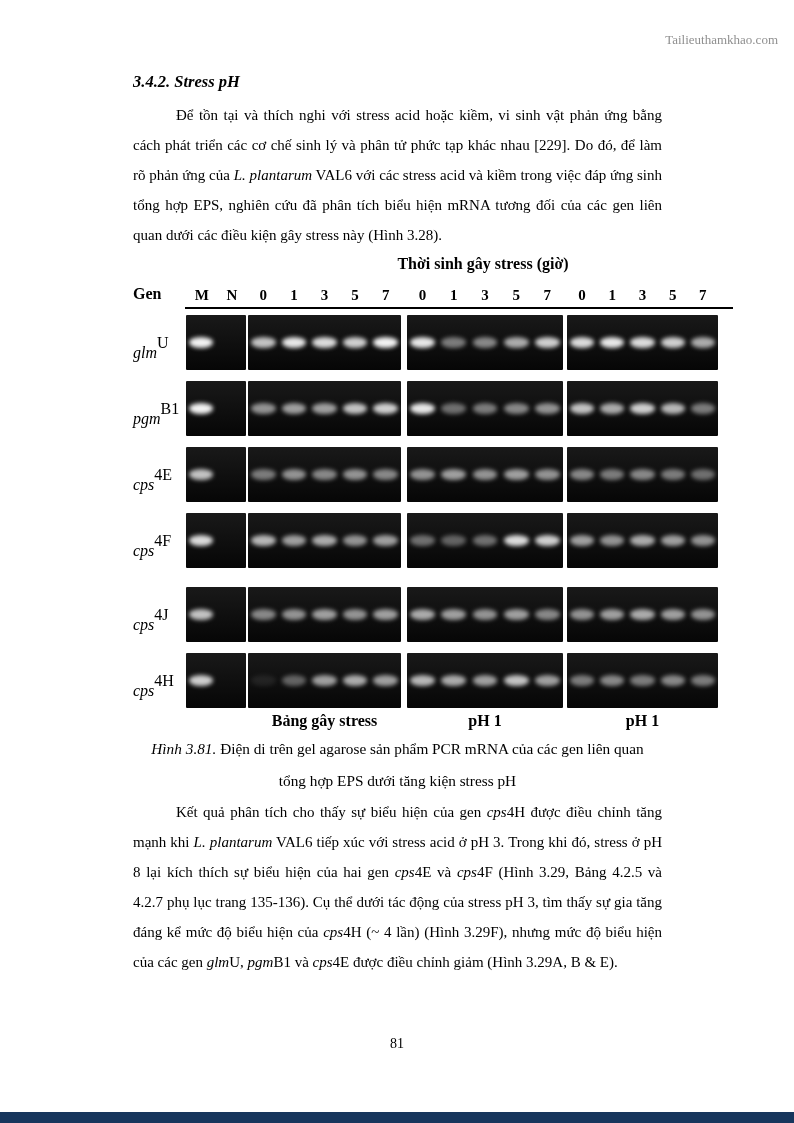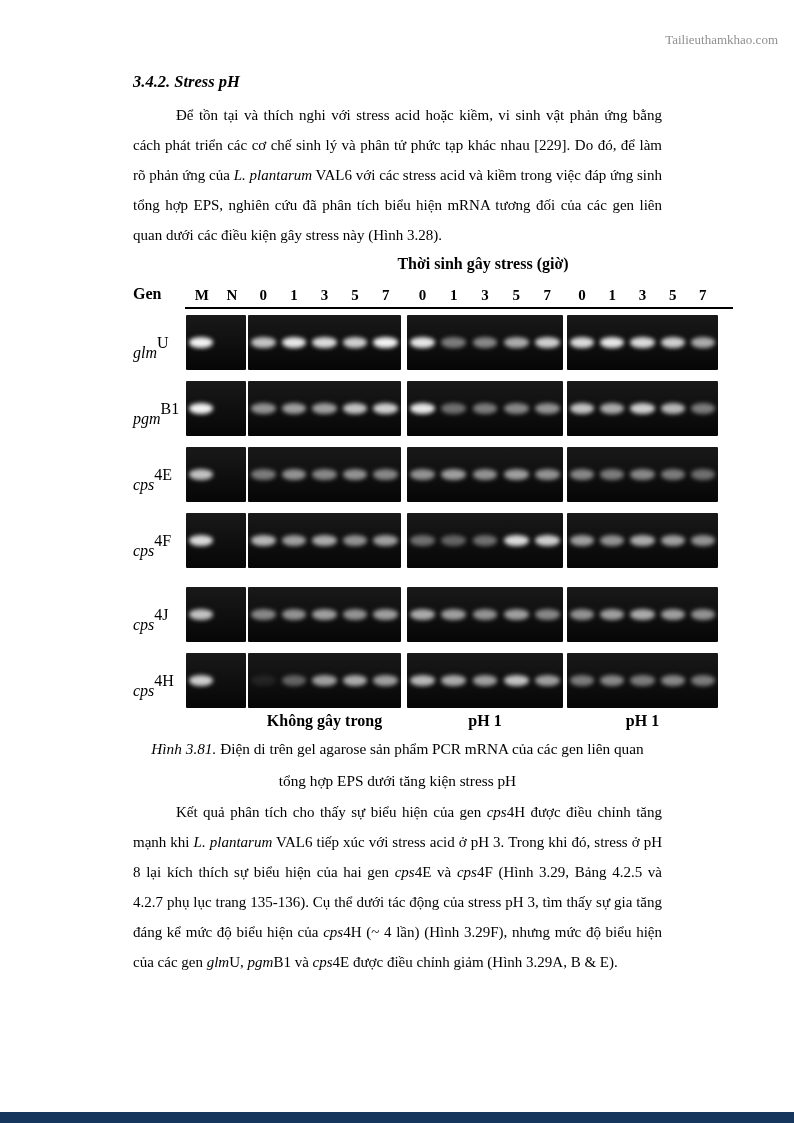--- a/index.html
+++ b/index.html
@@ -440,25 +440,26 @@
         <div class="lane">
           <div class="band" style="opacity: 0.45;"></div>
         </div>
         <div class="lane">
           <div class="band" style="opacity: 0.5;"></div>
         </div>
         <div class="lane">
           <div class="band" style="opacity: 0.45;"></div>
         </div>
       </div>
-      <div class="group-label" style="left: 223px; width: 203px;">Không gây trong</div>
+      <div class="group-label" style="left: 223px; width: 203px;">Bảng gây stress</div>
       <div class="group-label" style="left: 382px; width: 206px;">pH 1</div>
       <div class="group-label" style="left: 542px; width: 201px;">pH 1</div>
     </div>
 
   <div id="caption1" class="abs caption"><span class="it">Hình 3.81.</span><span> Điện di trên gel agarose sản phẩm PCR mRNA của các gen liên quan</span></div>
   <div id="caption2" class="abs caption">tổng hợp EPS dưới tăng kiện stress pH</div>
 
   <div id="para2" class="abs para"><span>Kết quả phân tích cho thấy sự biểu hiện của gen </span><span class="it">cps</span><span>4H được điều chỉnh tăng mạnh khi </span><span class="it">L. plantarum</span><span> VAL6 tiếp xúc với stress acid ở pH 3. Trong khi đó, stress ở pH 8 lại kích thích sự biểu hiện của hai gen </span><span class="it">cps</span><span>4E và </span><span class="it">cps</span><span>4F (Hình 3.29, Bảng 4.2.5 và 4.2.7 phụ lục trang 135-136). Cụ thể dưới tác động của stress pH 3, tìm thấy sự gia tăng đáng kể mức độ biểu hiện của </span><span class="it">cps</span><span>4H (~ 4 lần) (Hình 3.29F), nhưng mức độ biểu hiện của các gen </span><span class="it">glm</span><span>U, </span><span class="it">pgm</span><span>B1 và </span><span class="it">cps</span><span>4E được điều chỉnh giảm (Hình 3.29A, B &amp; E).</span></div>
 
+  <div class="abs pagenum">81</div>
   <div class="abs footer-bar" style="background: rgb(23, 54, 93);"></div>
 
 </div>
 
 </body></html>

